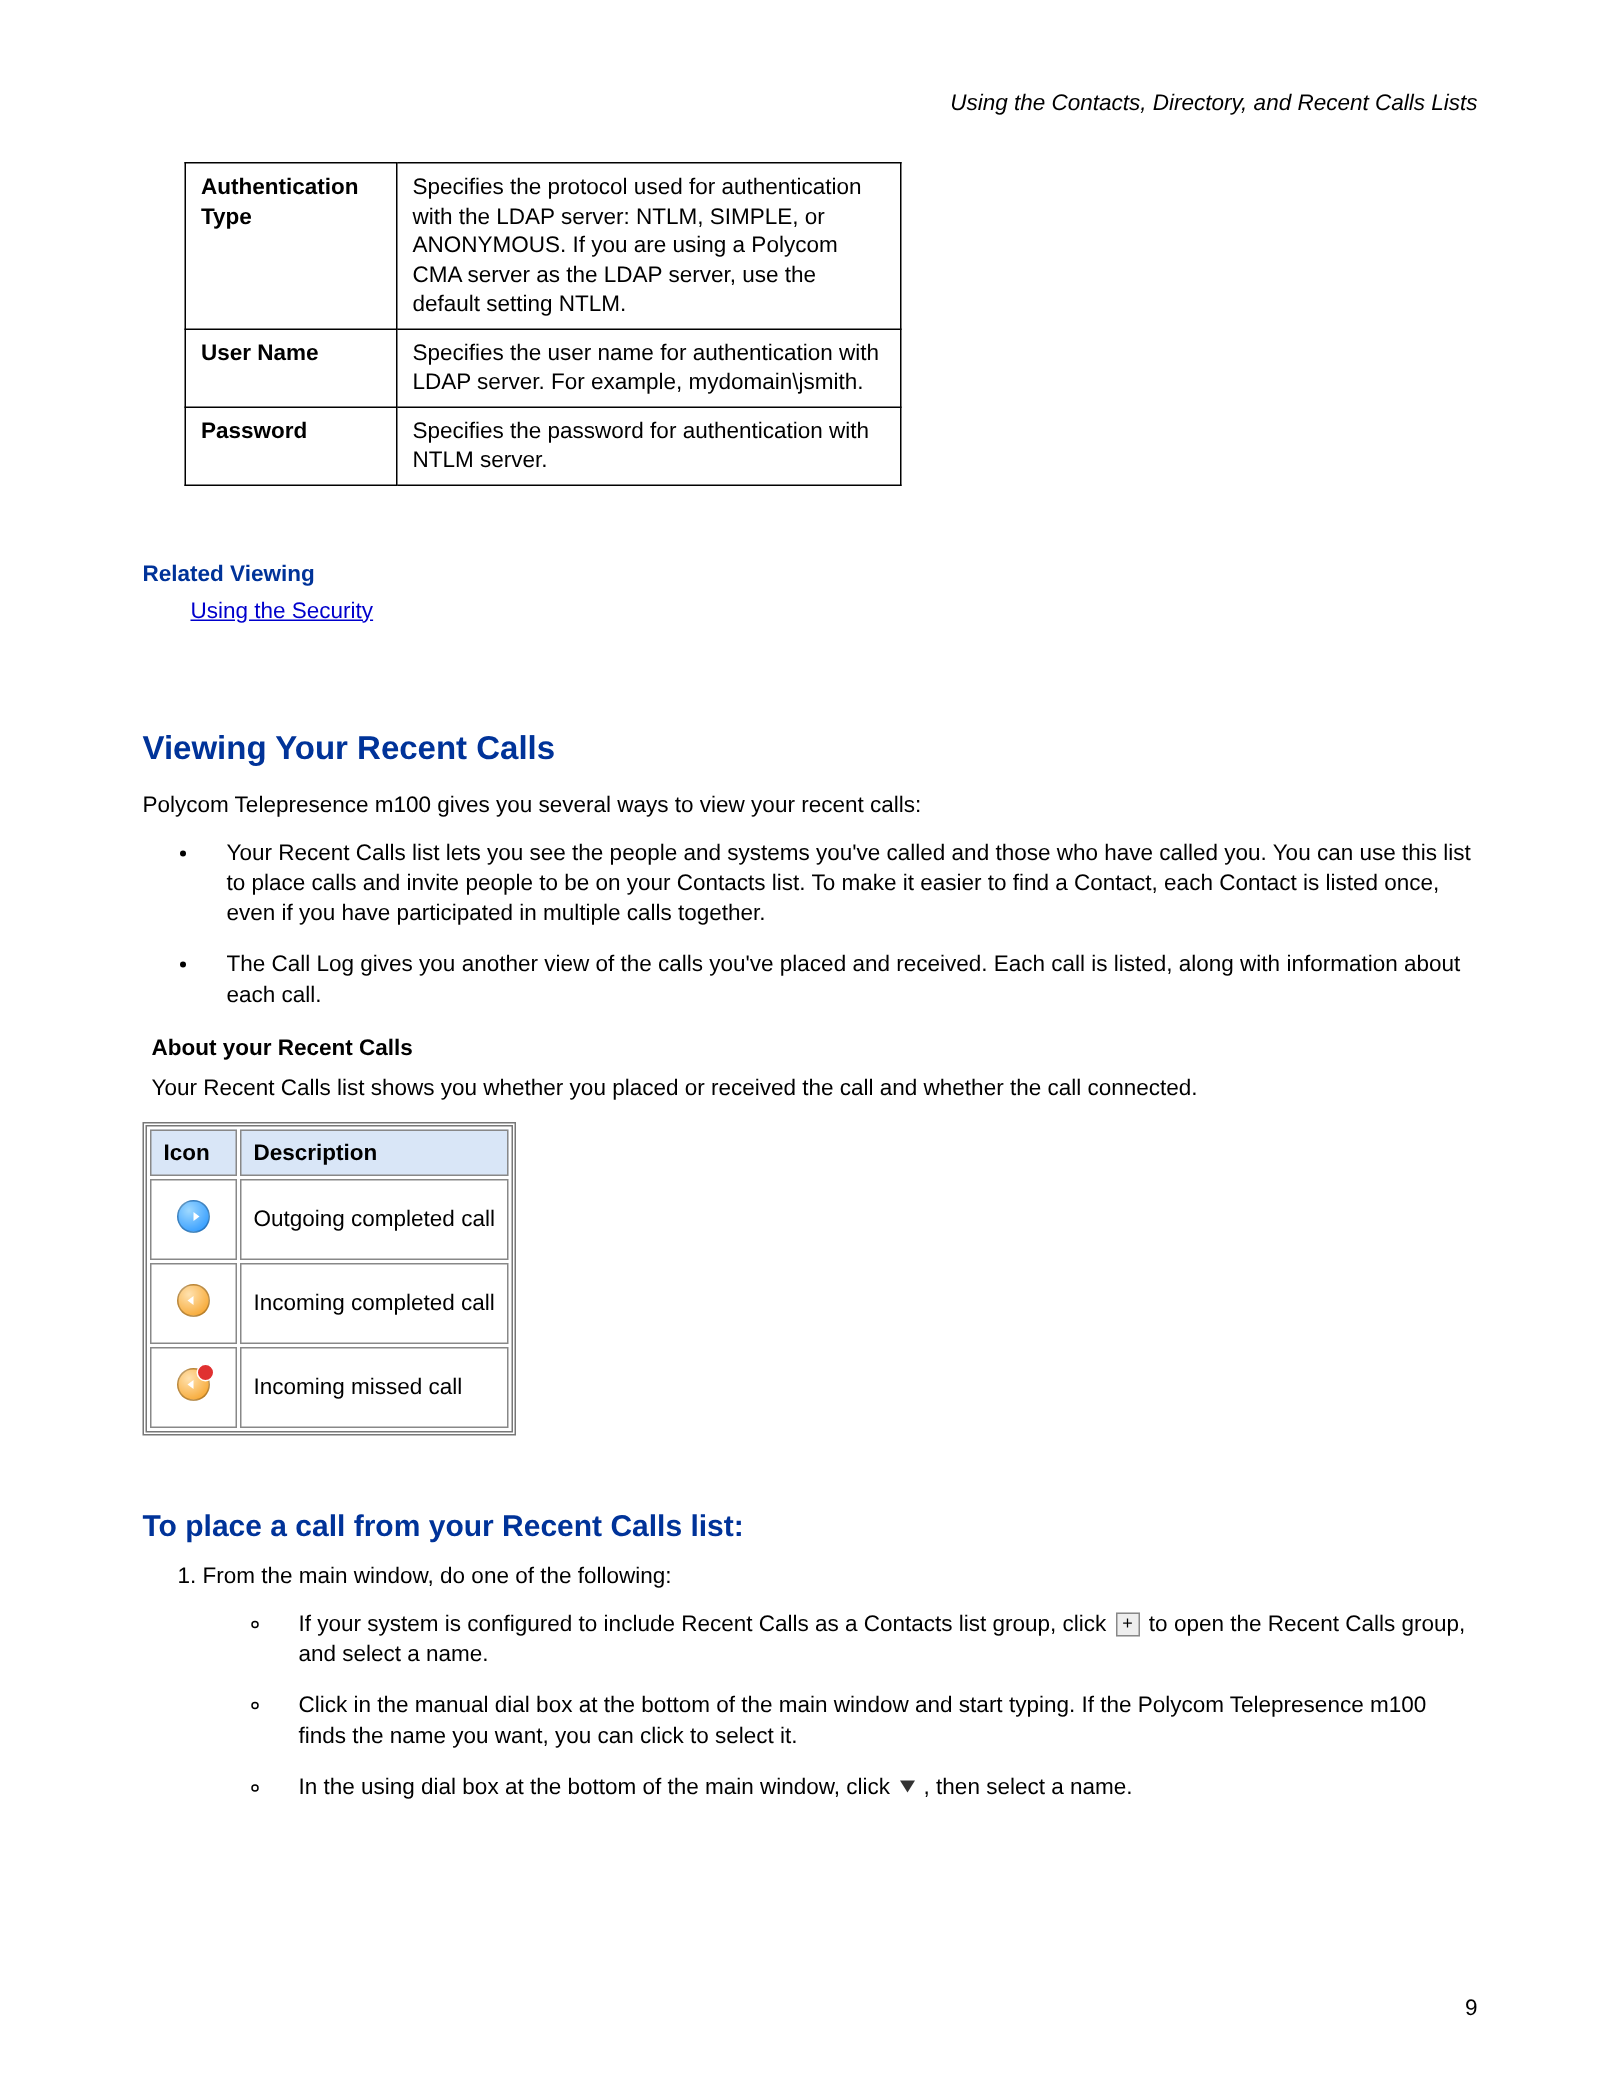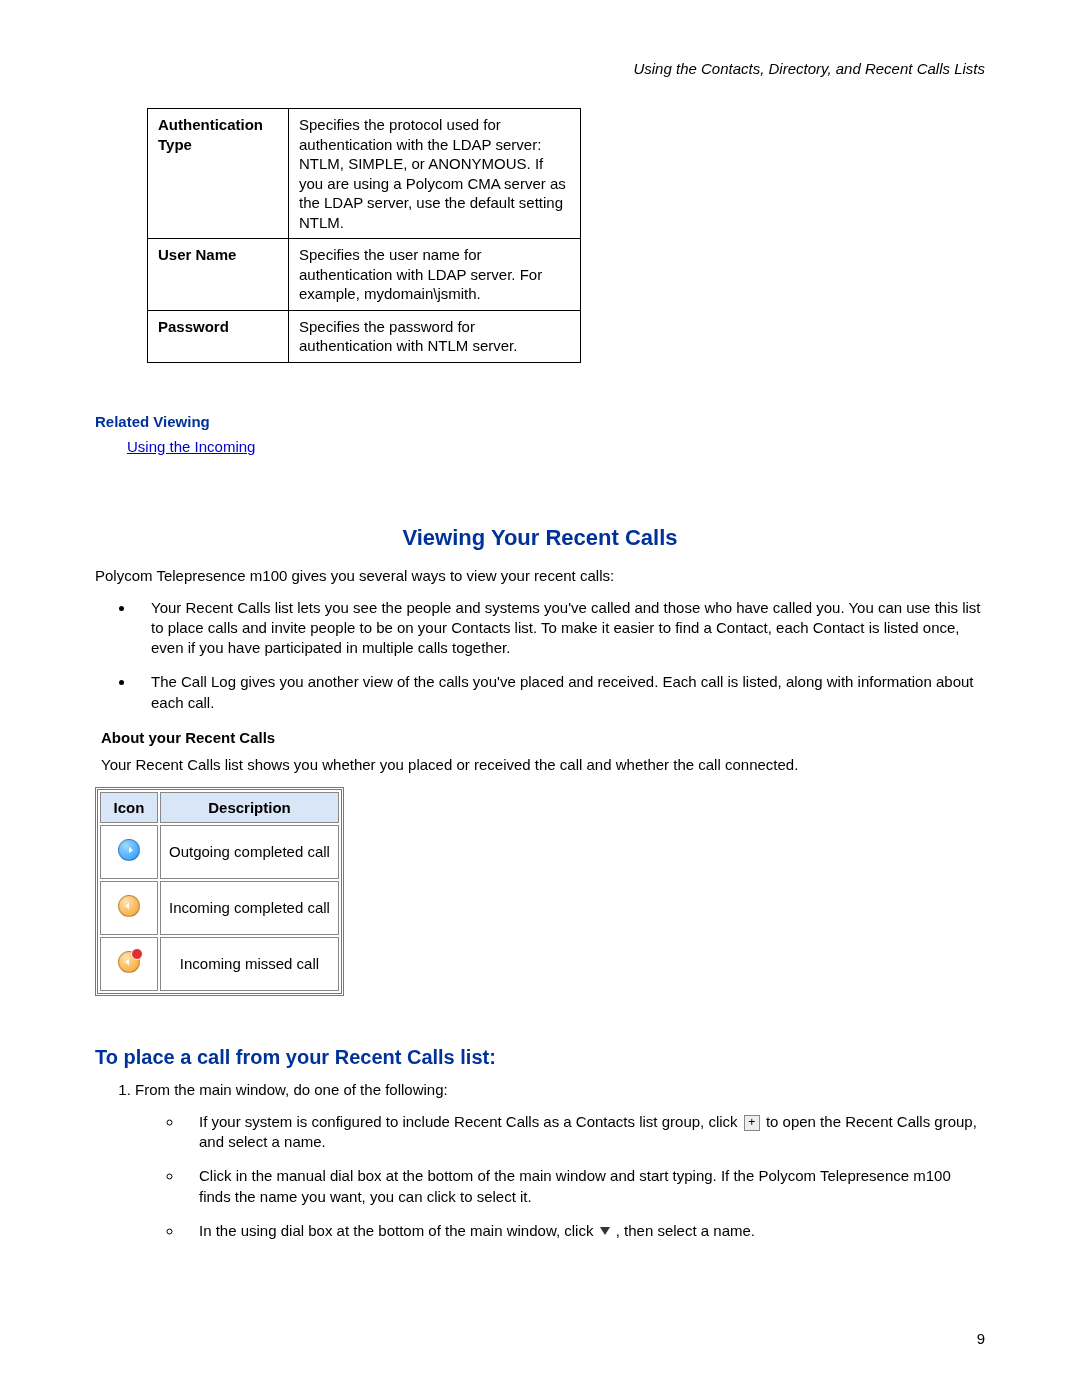--- a/index.html
+++ b/index.html
@@ -17,22 +17,22 @@
     position: relative;
   }
   .header-right {
     text-align: right;
     font-size: 15px;
     margin-bottom: 31px;
     font-style: italic;
   }
   table.settings {
     border-collapse: collapse;
-    margin-left: 52px;
-    width: 434px;
+    margin-left: 28px;
+    width: 478px;
   }
   table.settings td {
     border: 1px solid #000;
     padding: 6px 10px;
     vertical-align: top;
     font-size: 15px;
     line-height: 1.3;
   }
   table.settings td.label {
     font-weight: bold;
@@ -51,21 +51,20 @@
   .related-link a {
     color: #0000cc;
     text-decoration: underline;
   }
   h2.section {
     color: #003399;
     font-size: 22px;
     font-weight: bold;
     margin-top: 70px;
     margin-bottom: 14px;
-    text-align: center;
   }
   p.body {
     margin: 8px 0 12px 0;
     line-height: 1.4;
   }
   ul.bullets {
     margin: 0;
     padding-left: 40px;
   }
   ul.bullets li {
@@ -81,21 +80,21 @@
   }
   table.icons {
     border: 3px double #777;
     border-collapse: separate;
     border-spacing: 2px;
     margin-top: 10px;
   }
   table.icons th, table.icons td {
     border: 1px solid #888;
     padding: 6px 8px;
-    text-align: center;
+    text-align: left;
     font-size: 15px;
   }
   table.icons th {
     background: #d9e6f7;
     font-weight: bold;
   }
   table.icons td.icon-cell {
     text-align: center;
     width: 40px;
     height: 40px;
@@ -207,21 +206,21 @@
     </tr>
     <tr>
       <td class="label">Password</td>
       <td>Specifies the password for authentication with NTLM server.</td>
     </tr>
   </tbody>
     </table>
 
   <div class="related-topics-heading">Related Viewing</div>
   <div class="related-link">
-    <a href="#">Using the Incoming</a>
+    <a href="#">Using the Security</a>
   </div>
 
   <h2 class="section">Viewing Your Recent Calls</h2>
   <p class="body">Polycom Telepresence m100 gives you several ways to view your recent calls:</p>
 
   <ul class="bullets">
     <li>Your Recent Calls list lets you see the people and systems you've called and those who have called you. You can use this list to place calls and invite people to be on your Contacts list. To make it easier to find a Contact, each Contact is listed once, even if you have participated in multiple calls together.</li>
     <li>The Call Log gives you another view of the calls you've placed and received. Each call is listed, along with information about each call.</li>
   </ul>
 

